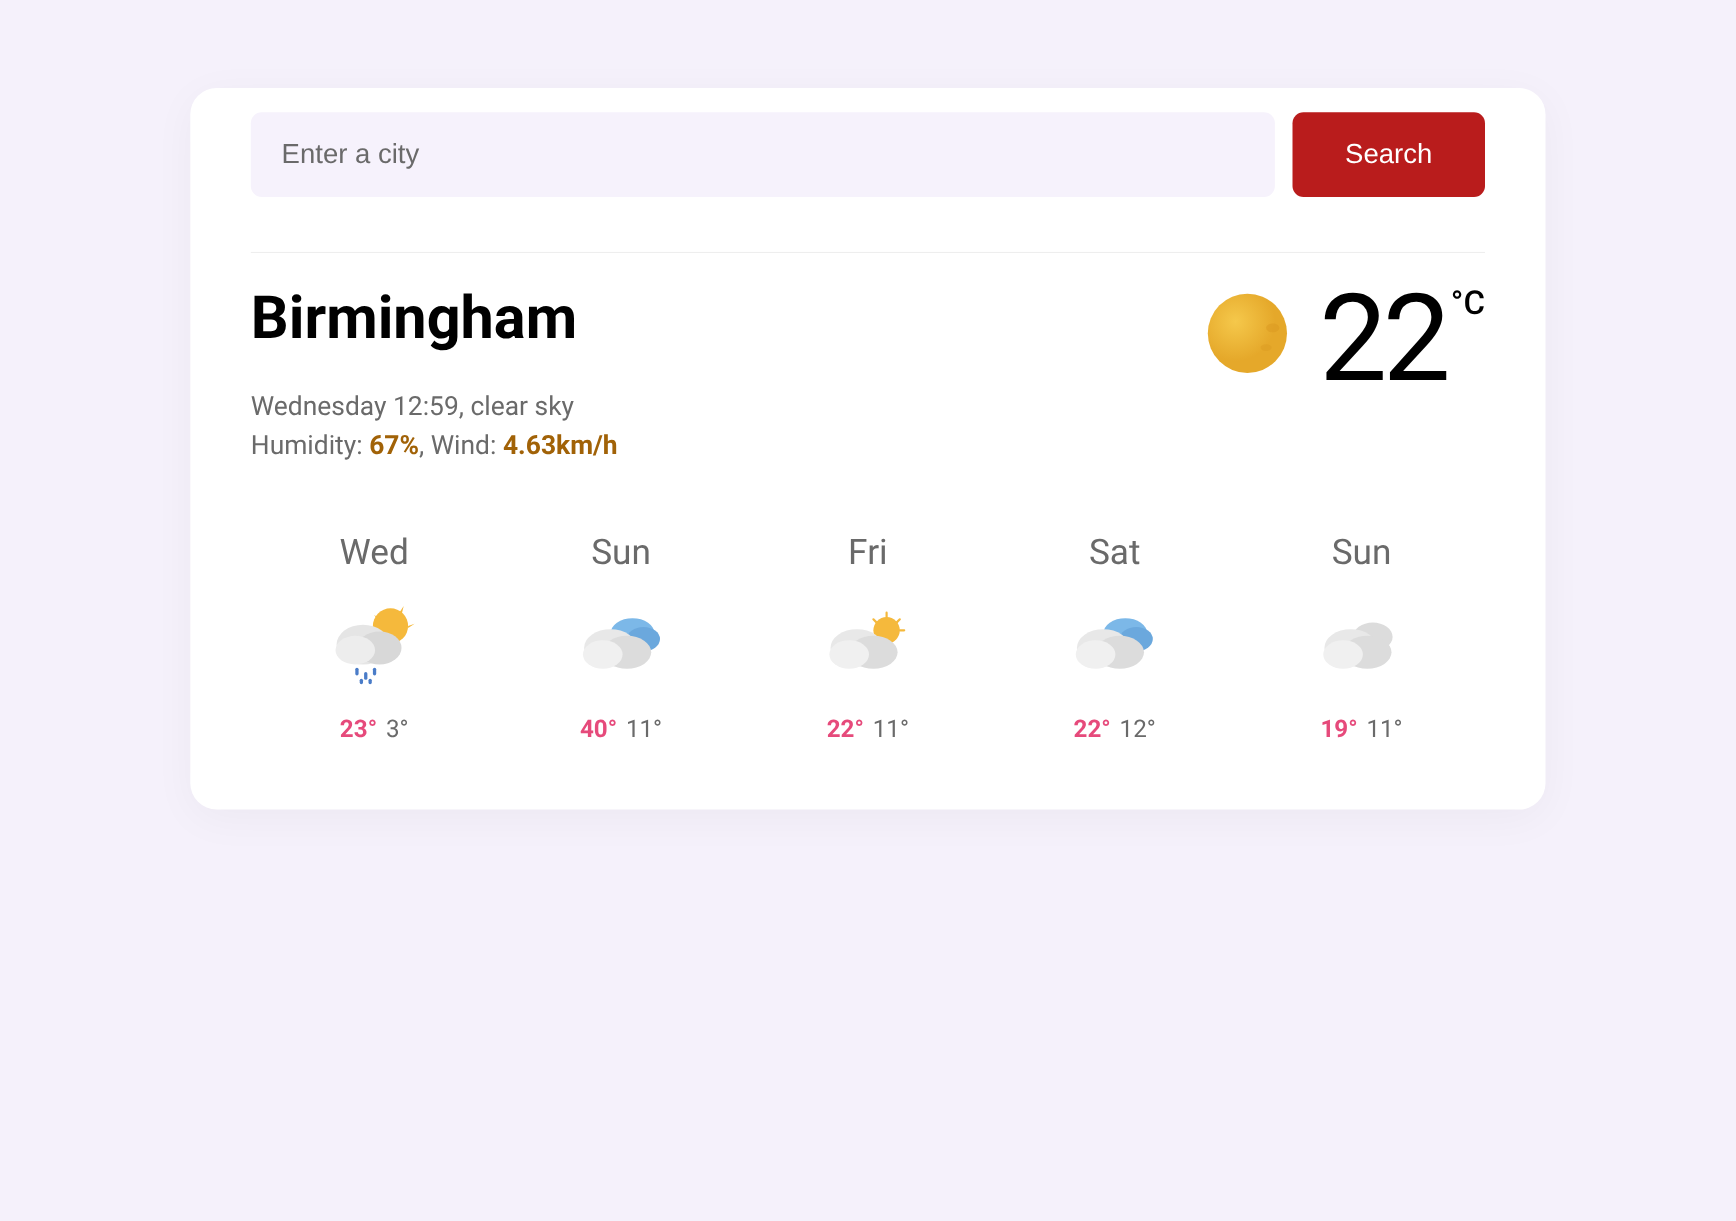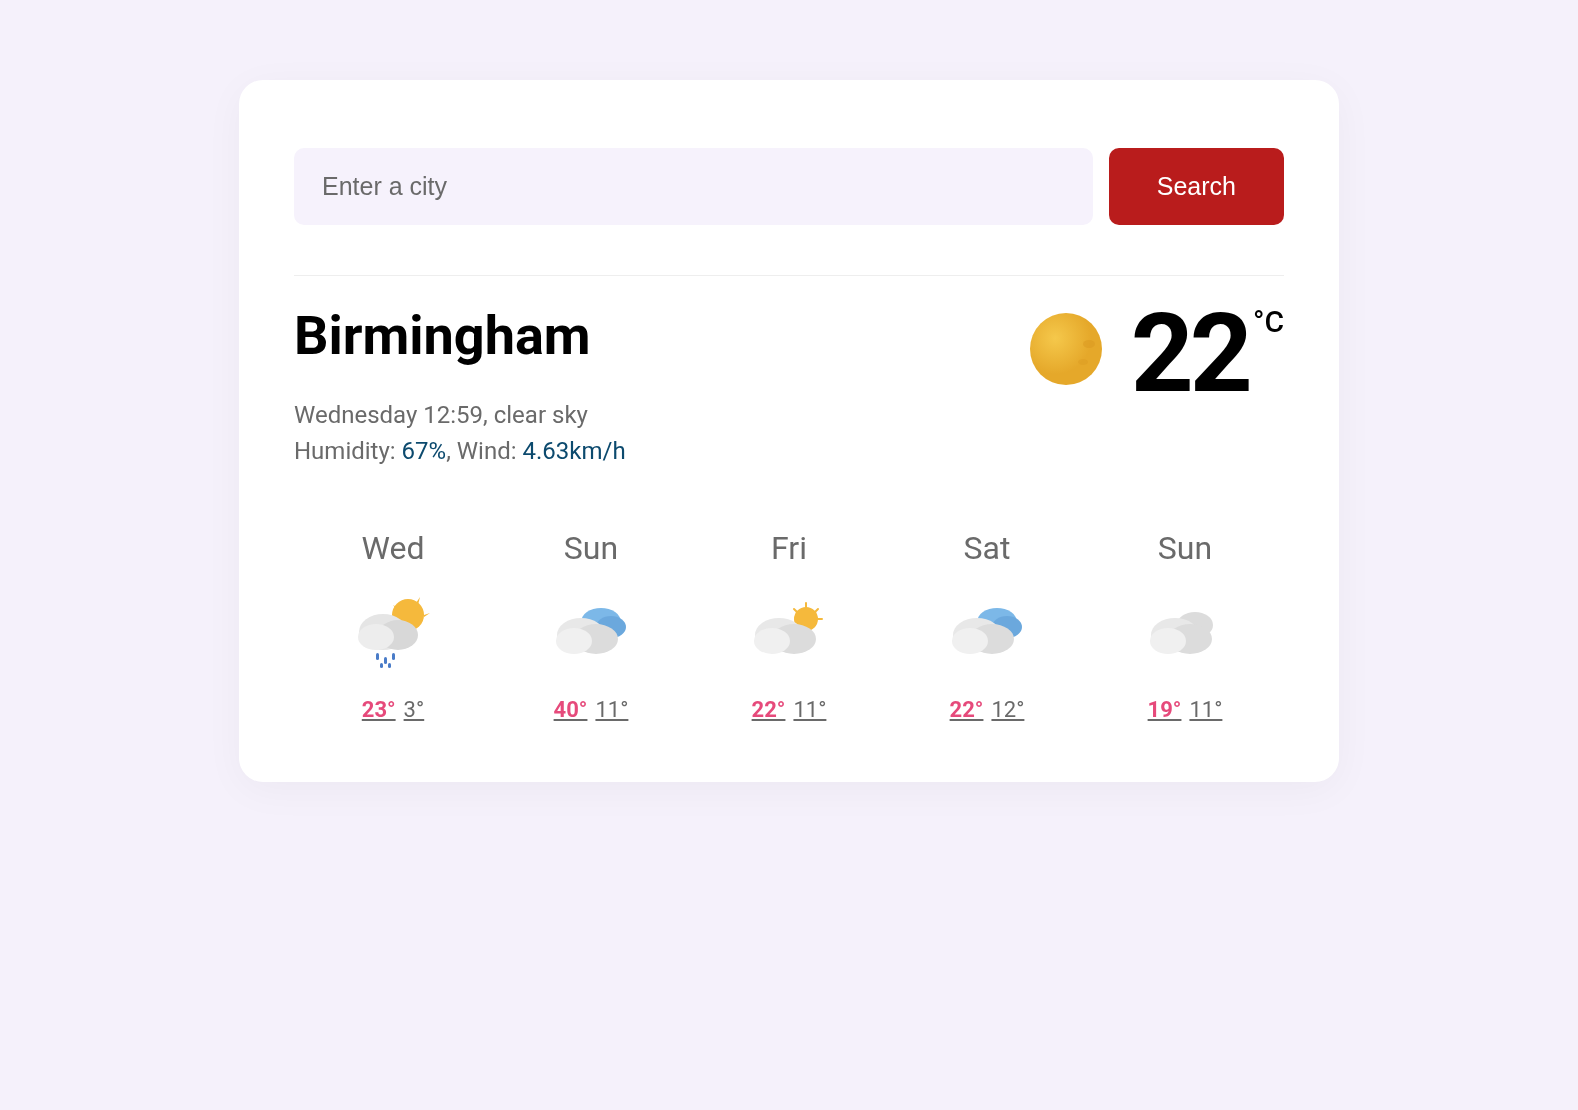--- a/index.html
+++ b/index.html
@@ -14,22 +14,22 @@
       display: flex;
       justify-content: center;
       align-items: flex-start;
       min-height: 100vh;
       padding: 80px 20px;
     }
     
     .card {
       background: #ffffff;
       border-radius: 24px;
-      width: 1100px;
-      padding: 68px 55px 60px 55px;
+      width: 1232px;
+      padding: 22px 55px 60px 55px;
       box-shadow: 0 8px 40px rgba(0,0,0,0.04);
     }
     
     .search-row {
       display: flex;
       gap: 16px;
       margin-bottom: 50px;
     }
     
     .search-input {
@@ -81,22 +81,22 @@
       margin-bottom: 30px;
     }
     
     .meta-line {
       font-size: 24px;
       color: #6a6a6a;
       line-height: 1.5;
     }
     
     .highlight {
-      color: #0c4a6e;
-      font-weight: 400;
+      color: #a16207;
+      font-weight: 700;
       margin-top: 21px;
     }
     
     .current-right {
       display: flex;
       align-items: flex-start;
       gap: 20px;
     }
     
     .sun-icon {
@@ -107,21 +107,21 @@
       justify-content: center;
     }
     
     .temp-wrap {
       display: flex;
       align-items: flex-start;
     }
     
     .temp-value {
       font-size: 110px;
-      font-weight: 700;
+      font-weight: 400;
       color: #000;
       line-height: 0.9;
       letter-spacing: -4px;
     }
     
     .temp-unit {
       font-size: 30px;
       font-weight: 500;
       color: #000;
       margin-top: 0px;
@@ -152,21 +152,20 @@
       align-items: center;
       justify-content: center;
     }
     
     .day-temps {
       font-size: 22px;
       color: #6a6a6a;
       display: flex;
       gap: 8px;
       align-items: baseline;
-      text-decoration: underline;
     }
     
     .day-high {
       color: #e64a7b;
       font-weight: 700;
     }
     
     .day-low {
       color: #6a6a6a;
     }

